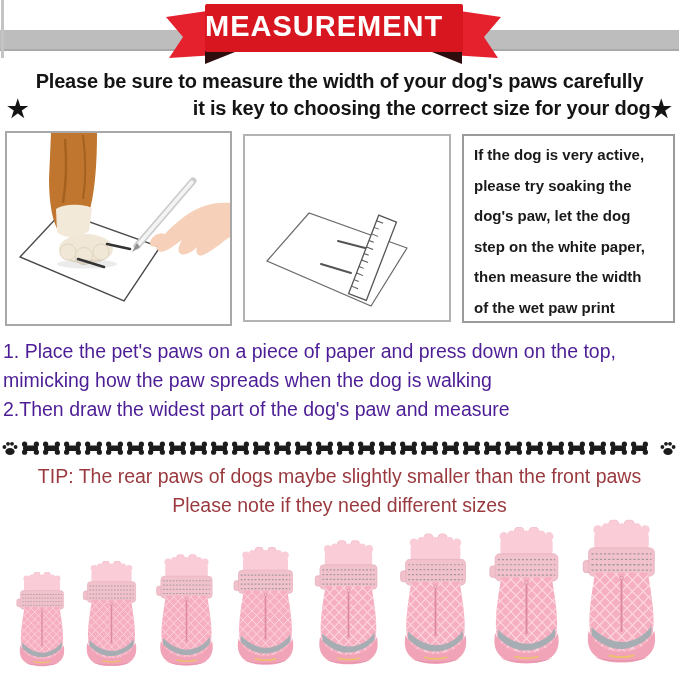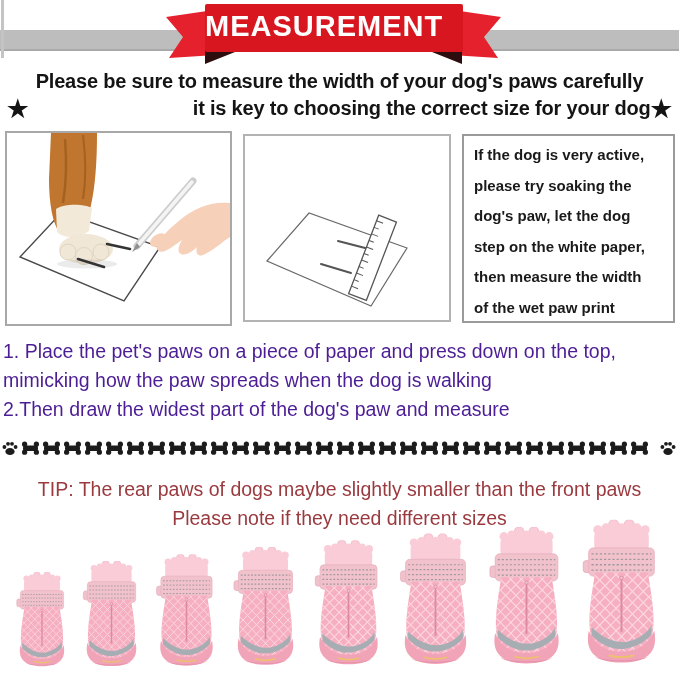--- a/index.html
+++ b/index.html
@@ -34,21 +34,21 @@
     font-weight:bold;font-size:15px;line-height:30.5px;white-space:pre-line;
     padding:4px 4px 0 10px;color:#1a1a1a;
   }
   .illus-box svg{display:block;}
   
   .instructions{margin:11px 2px 0 3px;font-size:19.5px;color:#4c1d95;line-height:29px;}
   .instructions p{margin:0;white-space:pre-line;}
   
   .divider{display:block;margin-top:13px;}
   
-  .tip{margin-top:16px;text-align:center;line-height:29px;color:#9a3a3f;}
+  .tip{margin-top:3px;text-align:center;line-height:29px;color:#9a3a3f;}
   .tip div{font-size:19.5px;white-space:nowrap;}
   
   .boots-row{
     position:absolute;left:0;right:0;bottom:5px;
     display:flex;align-items:flex-end;justify-content:center;gap:6px;
   }
   .defs-holder{position:absolute;width:0;height:0;overflow:hidden;}
 </style>
 </head>
 <body>

